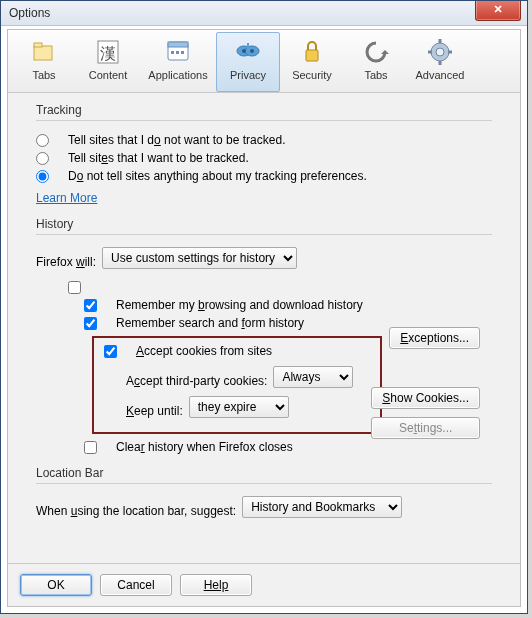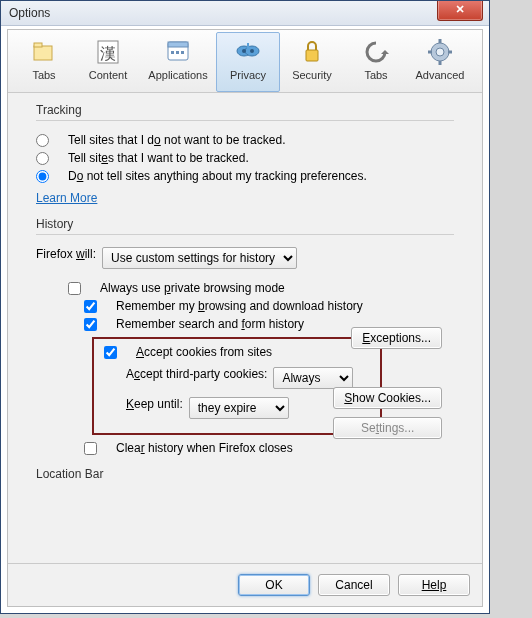--- a/index.html
+++ b/index.html
@@ -3,21 +3,21 @@
 <meta charset="utf-8">
 <style>
   html, body {
     margin: 0;
     padding: 0;
     font-family: "Segoe UI", Tahoma, sans-serif;
     font-size: 12px;
     background: #d7d7d7;
   }
   .window {
-    width: 490px;
+    width: 528px;
     height: 614px;
     border: 1px solid #2f4a73;
     background: #fff;
     position: relative;
     box-sizing: border-box;
     overflow: hidden;
   }
   .titlebar {
     height: 24px;
     background: linear-gradient(#eef2f7, #dde4ee);
@@ -99,21 +99,21 @@
   .radio-row, .check-row {
     display: flex;
     align-items: center;
     gap: 19px;
     margin: 4px 0 4px 0;
     color: #000;
   }
   .radio-row input, .check-row input { margin: 0; width:13px; height:13px; }
   .u { text-decoration: underline; }
   .link { color: #1a6bbf; margin-top: 8px; display: block; }
-  .row { display:flex; align-items:flex-start; gap:6px; margin:4px 0; }
+  .row { display:flex; align-items:flex-end; gap:6px; margin:4px 0; }
   select {
     font: inherit;
     padding: 2px 4px;
     border: 1px solid #a9a9a9;
     background: linear-gradient(#fdfdfd,#e9e9e9);
     border-radius: 2px;
   }
   .indent1 { margin-left: 32px; }
   .indent2 { margin-left: 48px; }
   .cookie-box {
@@ -143,21 +143,21 @@
     gap:8px;
   }
   .footer {
     position: absolute;
     bottom: 0;
     left: 0;
     right: 0;
     border-top: 1px solid #cacaca;
     padding: 10px 12px;
     display:flex;
-    justify-content:flex-end;
+    justify-content:flex-start;
     gap:8px;
     background:#f1f1f1;
   }
 </style>
 </head>
 <body>
 
 <div class="window">
 
   <div class="titlebar">
@@ -255,21 +255,20 @@
 
         <div class="row">
           <span>Firefox <span class="u">w</span>ill:</span>
           <select>
             <option>Use custom settings for history</option>
           </select>
         </div>
 
         <label class="check-row indent1" style="margin-top:12px">
           <input type="checkbox" style="">
-          <span>Always use <span class="u">p</span>rivate browsing mode</span>
         </label>
 
         <label class="check-row indent2">
           <input type="checkbox" checked="" style="">
           <span>Remember my <span class="u">b</span>rowsing and download history</span>
         </label>
 
         <label class="check-row indent2">
           <input type="checkbox" checked="" style="">
           <span>Remember search and <span class="u">f</span>orm history</span>
@@ -304,20 +303,28 @@
         <div class="side-btns" style="top:92px">
           <button class="btn"><span class="u">E</span>xceptions...</button>
         </div>
         <div class="side-btns" style="top:152px">
           <button class="btn"><span class="u">S</span>how Cookies...</button>
           <button class="btn" disabled="">Se<span class="u">t</span>tings...</button>
         </div>
       </div>
 
       <div class="section-title">Location Bar</div>
+      <div class="frame" style="margin-bottom:0">
+        <div class="row">
+          <span>When <span class="u">u</span>sing the location bar, suggest:</span>
+          <select style="width:160px">
+            <option>History and Bookmarks</option>
+          </select>
+        </div>
+      </div>
 
     </div>
 
     <div class="footer">
       <button class="btn" style="border-color:#5a93cf; box-shadow:0 0 0 1px #9cc4ef inset, 0 0 3px #7eb1e4;">OK</button>
       <button class="btn">Cancel</button>
       <button class="btn"><span class="u">Help</span></button>
     </div>
 
   </div>

